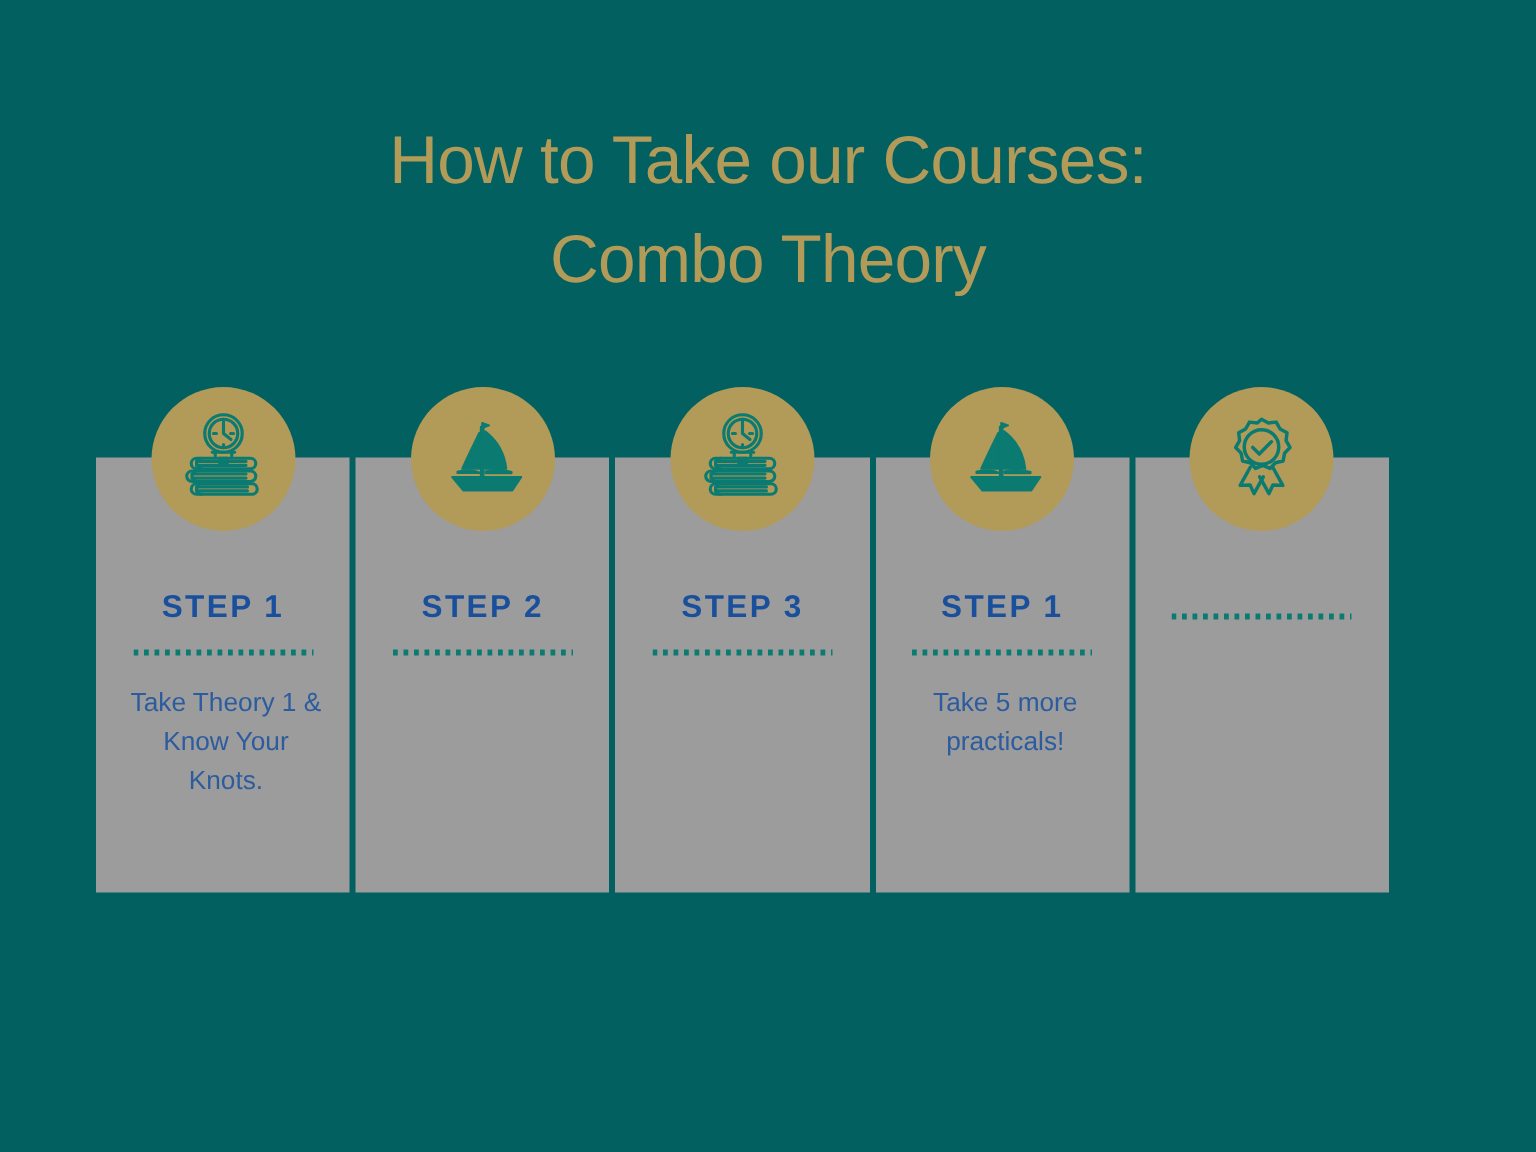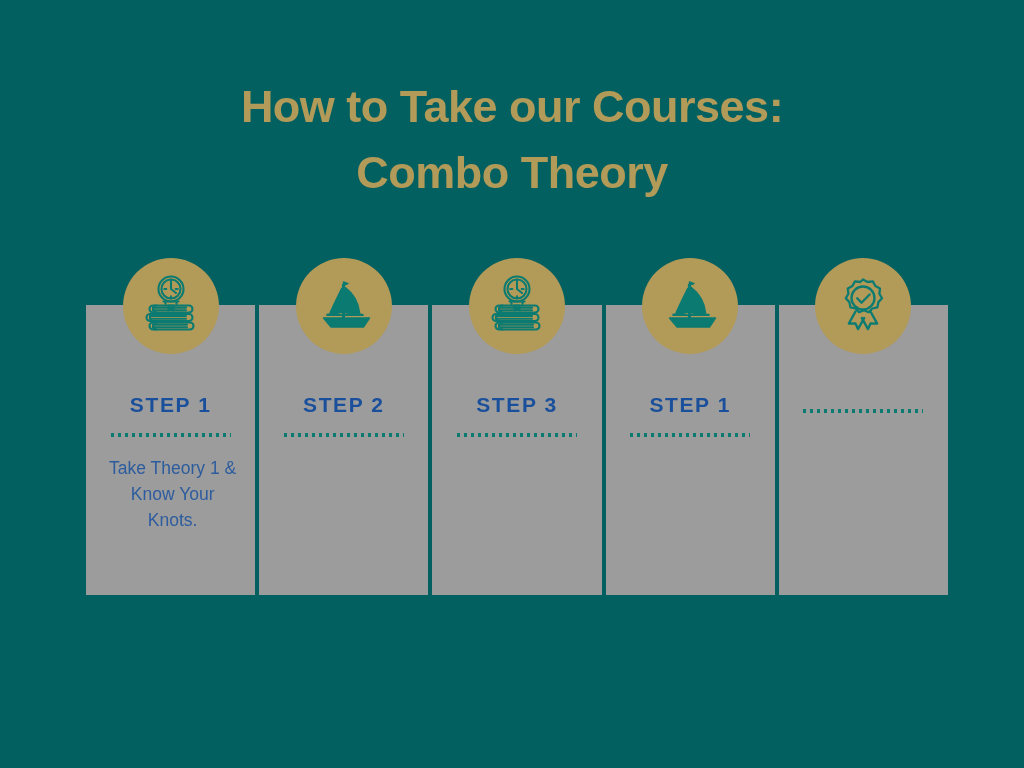--- a/index.html
+++ b/index.html
@@ -21,37 +21,36 @@
   }
 
   
   .title-block {
     position: absolute;
     top: 74px;
     left: 0;
     width: 1024px;
     text-align: center;
     color: #b29a58;
-    font-weight: bold;
+    font-weight: normal;
     font-size: 45px;
     line-height: 66px;
     letter-spacing: -0.5px;
   }
   .title-line { display: block; }
 
   
   .steps-row {
     position: absolute;
     top: 305px;
-    left: 76px;
+    left: 64px;
     width: 872px;
     height: 290px;
     display: flex;
     gap: 4px;
-    justify-content: flex-end;
   }
   .step-card {
     position: relative;
     width: 169.2px;
     background: #9c9c9c;
     box-sizing: border-box;
     padding-top: 88px;
     text-align: center;
   }
 
@@ -183,20 +182,21 @@
           <path d="M32.6 12.5 h1.7 v33 h-1.7 z"></path>
           <path d="M31.6 16.5 C27 26 23 34 20.2 40.5 L31.6 40.5 z"></path>
           <path d="M35.4 15.5 C44 22 48.5 31.5 49.5 40.5 L35.4 40.5 z"></path>
           <path d="M17 42.5 C23 41 28 41.2 32.4 43.3 L17 43.3 z"></path>
           <path d="M35.6 42.3 C41 41 47 41 53 42.6 L53 43.4 L35.6 43.4 z"></path>
           <path d="M13.5 46 h46 l-6 9 H21 z"></path>
         </svg>
       </div>
       <div class="step-heading">STEP 1</div>
       <div class="divider"></div>
+      <div class="step-body">Take 5 more practicals!</div>
     </div>
 
     <div class="step-card">
       <div class="icon-badge">
         <svg width="68" height="68" viewBox="0 0 68 68" fill="none" stroke="#0b7b72" stroke-width="2.3" stroke-linecap="round" stroke-linejoin="round">
           <path d="M34 7.5 l4.6 2.5 l5.2 -0.6 l2.6 4.6 l4.6 2.5 l-0.6 5.2 l2.6 4.6 l-3.6 3.8 l-1 5.2 l-5.1 1.2 l-3.6 3.8 l-4.8 -2.1 l-4.8 2.1 l-3.6 -3.8 l-5.1 -1.2 l-1 -5.2 l-3.6 -3.8 l2.6 -4.6 l-0.6 -5.2 l4.6 -2.5 l2.6 -4.6 l5.2 0.6 z"></path>
           <circle cx="34" cy="26" r="11.5"></circle>
           <path d="M28.2 26.3 l4.3 4.4 l8.1 -8.2"></path>
           <path d="M26.5 39.5 l-6.7 12.1 l6.6 -0.3 l2.6 5.8 l6.2 -11.2"></path>
           <path d="M41.5 39.5 l6.7 12.1 l-6.6 -0.3 l-2.6 5.8 l-6.2 -11.2"></path>

